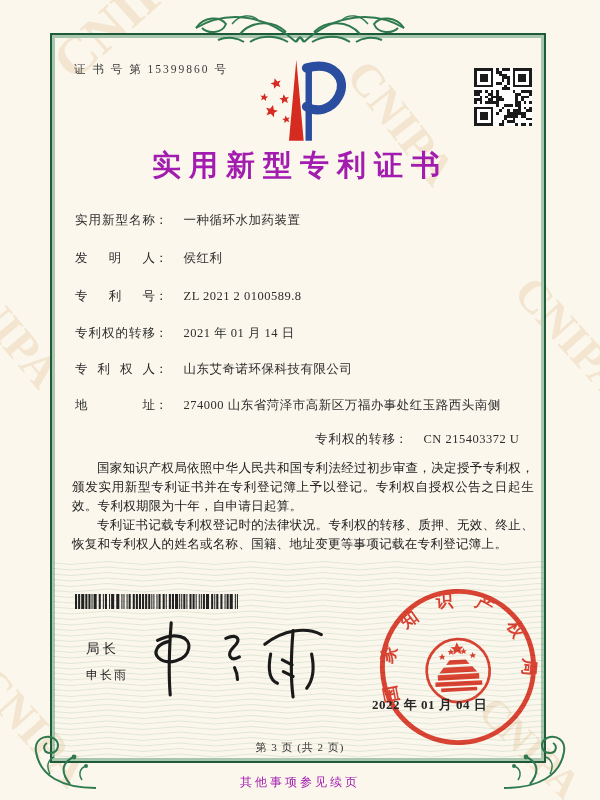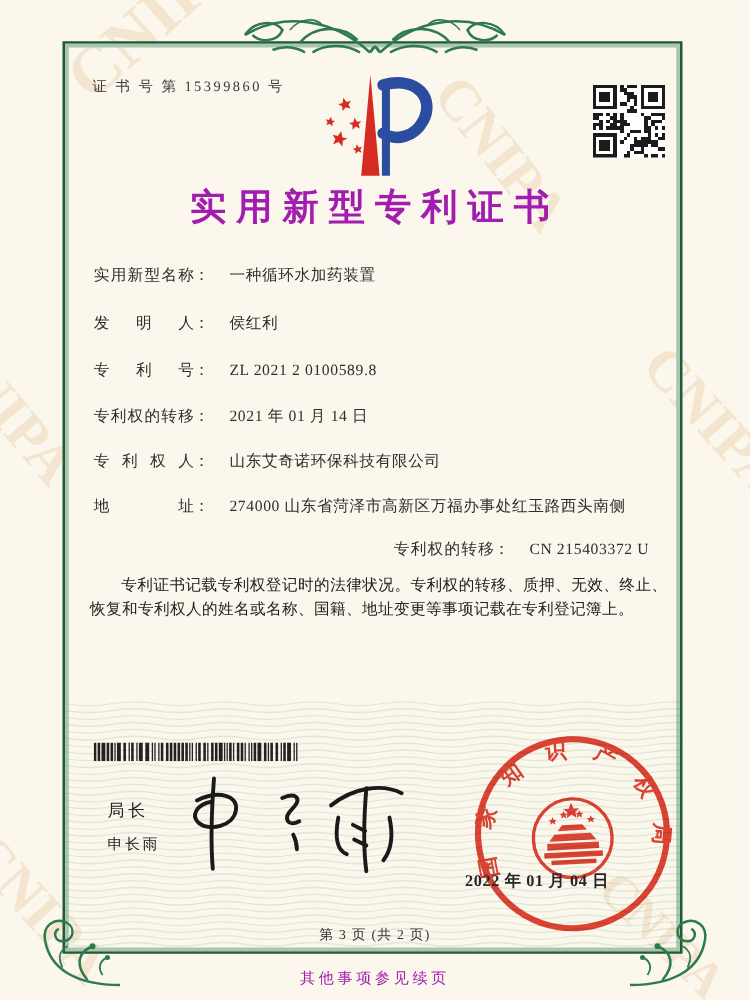--- a/index.html
+++ b/index.html
@@ -286,20 +286,21 @@
   <span class="flabel">专利权人</span><span>：</span><span class="fvalue">山东艾奇诺环保科技有限公司</span>
 </div>
 <div class="field" style="top:397px;">
   <span class="flabel">地址</span><span>：</span><span class="fvalue">274000 山东省菏泽市高新区万福办事处红玉路西头南侧</span>
 </div>
 <div class="field" style="top:431px;">
   <span class="field2"><span class="flabel">专利权的转移</span><span>：</span><span class="fvalue">CN 215403372 U</span></span>
 </div>
 
 <div class="paras">
+  <p>国家知识产权局依照中华人民共和国专利法经过初步审查，决定授予专利权，颁发实用新型专利证书并在专利登记簿上予以登记。专利权自授权公告之日起生效。专利权期限为十年，自申请日起算。</p>
   <p>专利证书记载专利权登记时的法律状况。专利权的转移、质押、无效、终止、恢复和专利权人的姓名或名称、国籍、地址变更等事项记载在专利登记簿上。</p>
 </div>
 
 <svg id="barcode" viewBox="0 0 160 16" preserveAspectRatio="none">
     <rect x="0" y="0" width="2" height="16" fill="#222"></rect>
     <rect x="3" y="0" width="2" height="16" fill="#222"></rect>
     <rect x="6" y="0" width="3" height="16" fill="#222"></rect>
     <rect x="10" y="0" width="2" height="16" fill="#222"></rect>
     <rect x="13" y="0" width="2" height="16" fill="#222"></rect>
     <rect x="16" y="0" width="1" height="16" fill="#222"></rect>

